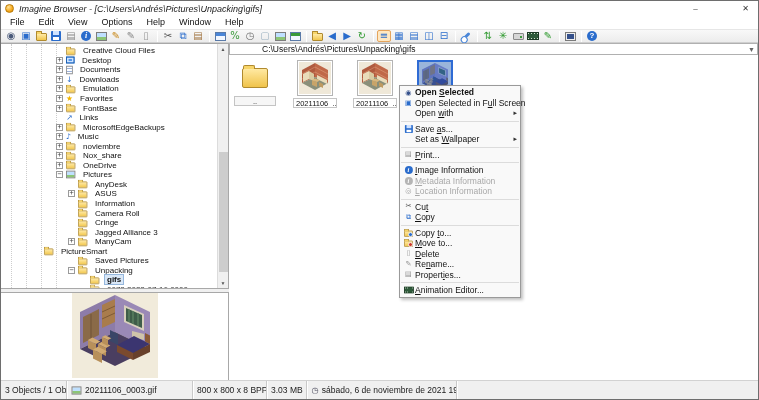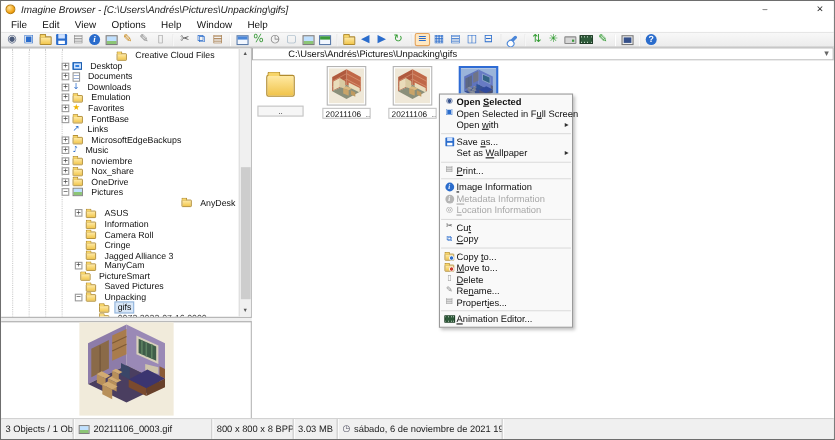--- a/index.html
+++ b/index.html
@@ -55,21 +55,21 @@
   .tree-panel{position:absolute;left:0;top:42px;width:228px;height:246px;background:#fff;border:1px solid #a8a8a8;border-left:none;overflow:hidden;}
   .guides{position:absolute;top:0;bottom:0;}
   .guide{position:absolute;top:0;bottom:0;border-left:1px dotted #cdcdcd;}
   .tree-rows{position:absolute;left:0;top:2px;right:11px;}
   .trow{height:9.55px;display:flex;align-items:center;font-size:8px;color:#111;white-space:nowrap;}
   .texp{width:7px;height:7px;border:1px solid #9a9a9a;background:#fff;color:#444;font-size:7px;line-height:5px;text-align:center;
         display:inline-flex;align-items:center;justify-content:center;flex:none;margin-right:3px;font-family:"DejaVu Sans Mono",monospace;}
   .texp-blank{width:10px;flex:none;}
   .ticon{flex:none;margin-right:3px;display:flex;align-items:center;transform:scale(.85);transform-origin:left center;}
   .tlabel{padding:0 2px;border:1px solid transparent;}
-  .trow.sel .tlabel{background:#d9e7f7;border:1px solid #94b6dc;}
+  .trow.sel .tlabel{background:#d9e7f7;border:1px solid #94b6dc;font-weight:bold;}
   
   .vscroll{position:absolute;right:0;top:0;width:11px;height:100%;background:#f0f0f0;border-left:1px solid #dcdcdc;}
   .varrow{position:absolute;left:0;width:100%;height:10px;display:flex;align-items:center;justify-content:center;font-size:5px;color:#555;}
   .vthumb{position:absolute;left:1px;width:9px;background:#cdcdcd;}
   .splitter-h{position:absolute;left:0;top:288px;width:228px;height:3px;background:#f0f0f0;}
   .preview-panel{position:absolute;left:0;top:291px;width:228px;height:90px;background:#fff;border:1px solid #a8a8a8;border-left:none;
                  display:flex;align-items:center;justify-content:center;overflow:hidden;}
   
   .rightpane{position:absolute;left:228px;top:42px;right:0;bottom:19px;background:#fff;}
   .addrbar{position:absolute;left:0;top:0;right:0;height:12px;background:#fff;border:1px solid #b0b0b0;display:flex;align-items:center;padding-left:28px;}
@@ -249,21 +249,21 @@
     </div>
 
   <div class="tree-panel">
     <div class="guides">
       <div class="guide" style="left:10px"></div>
       <div class="guide" style="left:25px"></div>
       <div class="guide" style="left:40px"></div>
       <div class="guide" style="left:55px"></div>
     </div>
     <div class="tree-rows">
-        <div class="trow" style="padding-left: 55px; margin-left: 40px;">
+        <div class="trow" style="padding-left: 55px;">
           <span class="texp-blank"></span>
           <span class="ticon">
             <span class="ic-folder"></span>
           </span>
           <span class="tlabel">Creative Cloud Files</span>
         </div>
         <div class="trow" style="padding-left: 55px;">
           <span class="texp">+</span>
           <span class="ticon">
             <span class="ic-desktop"></span>
@@ -347,21 +347,21 @@
           </span>
           <span class="tlabel">OneDrive</span>
         </div>
         <div class="trow" style="padding-left: 55px;">
           <span class="texp">−</span>
           <span class="ticon">
             <span class="ic-pic"></span>
           </span>
           <span class="tlabel">Pictures</span>
         </div>
-        <div class="trow" style="padding-left: 67px; justify-content: flex-end;">
+        <div class="trow" style="padding-left: 67px;">
           <span class="texp-blank"></span>
           <span class="ticon">
             <span class="ic-folder"></span>
           </span>
           <span class="tlabel">AnyDesk</span>
         </div>
         <div class="trow" style="padding-left: 67px;">
           <span class="texp">+</span>
           <span class="ticon">
             <span class="ic-folder"></span>
@@ -396,21 +396,21 @@
           </span>
           <span class="tlabel">Jagged Alliance 3</span>
         </div>
         <div class="trow" style="padding-left: 67px;">
           <span class="texp">+</span>
           <span class="ticon">
             <span class="ic-folder"></span>
           </span>
           <span class="tlabel">ManyCam</span>
         </div>
-        <div class="trow" style="padding-left: 62px;">
+        <div class="trow" style="padding-left: 33px;">
           <span class="texp-blank"></span>
           <span class="ticon">
             <span class="ic-folder"></span>
           </span>
           <span class="tlabel">PictureSmart</span>
         </div>
         <div class="trow" style="padding-left: 67px;">
           <span class="texp-blank"></span>
           <span class="ticon">
             <span class="ic-folder"></span>

